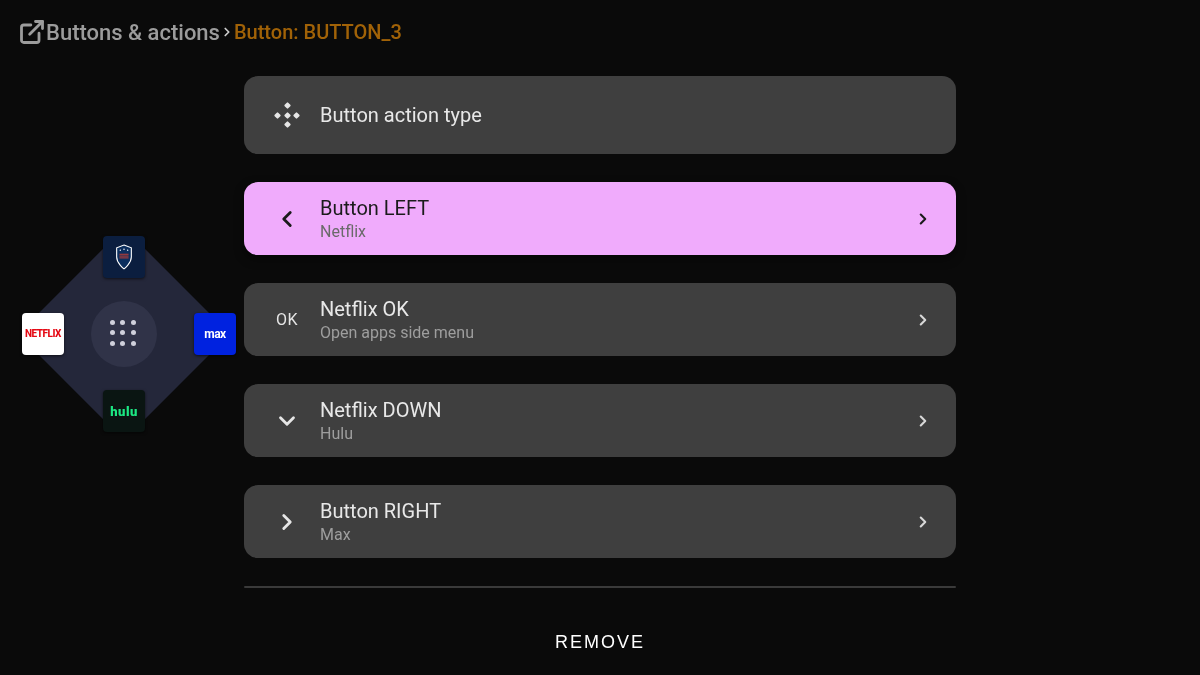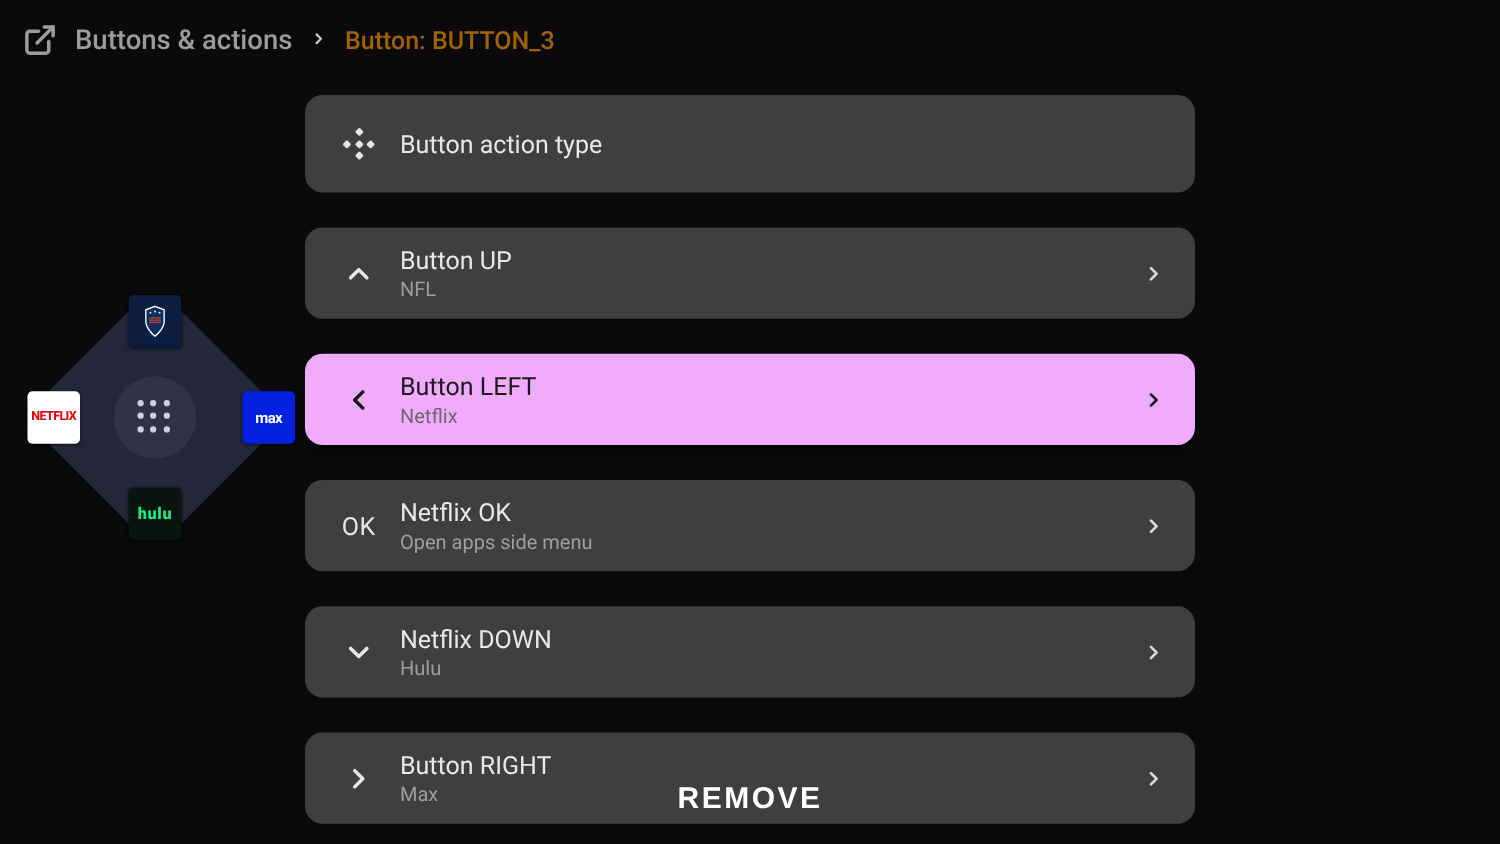--- a/index.html
+++ b/index.html
@@ -10,21 +10,20 @@
     font-family: -apple-system, BlinkMacSystemFont, "Segoe UI", Roboto, Arial, sans-serif;
     color: #eee;
     overflow: hidden;
     position: relative;
   }
 
   
   .breadcrumb {
     display: flex;
     align-items: center;
-    gap: 14px;
     padding: 18px 18px 10px 18px;
     font-size: 22px;
     color: #9c9c9c;
     font-weight: 500;
   }
   .breadcrumb .ext-icon { width: 28px; height: 28px; color:#9c9c9c; }
   .breadcrumb .chev { color: #ccc; font-size: 18px; }
   .breadcrumb .crumb-current { color: #a16207; font-size: 20px; font-weight: 500; }
 
   
@@ -48,21 +47,21 @@
   }
   .row.first { min-height: 78px; }
   .row .lead {
     width: 66px;
     display: flex;
     align-items: center;
     justify-content: center;
     color: #e6e6e6;
   }
   .row .lead svg { width: 26px; height: 26px; }
-  .row .lead.oktext { font-size: 20px; font-weight: 400; letter-spacing: 0.5px;}
+  .row .lead.oktext { font-size: 16px; font-weight: 400; letter-spacing: 0.5px;}
   .row .body { flex: 1; display: flex; flex-direction: column; gap: 2px; }
   .row .title { font-size: 20px; color: #e8e8e8; font-weight: 400; }
   .row .sub { font-size: 16px; color: #9e9e9e; font-weight: 400; }
   .row .trail { width: 30px; display:flex; align-items:center; justify-content:center; color:#d8d8d8; }
   .row .trail svg { width: 18px; height: 18px; }
 
   .row.selected {
     background: #f0abfc;
     box-shadow: 0 4px 10px rgba(0,0,0,0.5);
   }
@@ -76,23 +75,23 @@
     background: #3a3a3a;
     border-radius: 1px;
     margin-top: 0px;
   }
 
   .remove-btn {
     position: absolute;
     left: 50%;
     transform: translateX(-50%);
     bottom: 22px;
-    font-size: 24px;
+    font-size: 18px;
     letter-spacing: 2px;
-    font-weight: 700;
+    font-weight: 400;
     color: #ffffff;
     cursor: pointer;
     background: none;
     border: none;
   }
 
   
   .dpad-wrap {
     position: absolute;
     left: 16px;
@@ -219,36 +218,20 @@
           <span class="d"></span>
           <span class="l"></span>
           <span class="r"></span>
         </div>
     </div>
     <div class="body">
       <div class="title">Button action type</div>
     </div>
   </div>
 
-  <div class="row">
-    <div class="lead">
-      <svg viewBox="0 0 24 24" fill="none" stroke="currentColor" stroke-width="2.6" stroke-linecap="round" stroke-linejoin="round">
-          <polyline points="6 15 12 9 18 15"></polyline>
-        </svg>
-    </div>
-    <div class="body">
-      <div class="title">Button UP</div>
-      <div class="sub">NFL</div>
-    </div>
-    <div class="trail">
-      <svg viewBox="0 0 24 24" fill="none" stroke="currentColor" stroke-width="2.8" stroke-linecap="round" stroke-linejoin="round">
-          <polyline points="9 18 15 12 9 6"></polyline>
-        </svg>
-    </div>
-  </div>
 
   <div class="row selected">
     <div class="lead">
       <svg viewBox="0 0 24 24" fill="none" stroke="currentColor" stroke-width="2.6" stroke-linecap="round" stroke-linejoin="round">
           <polyline points="15 18 9 12 15 6"></polyline>
         </svg>
     </div>
     <div class="body">
       <div class="title">Button LEFT</div>
       <div class="sub">Netflix</div>

